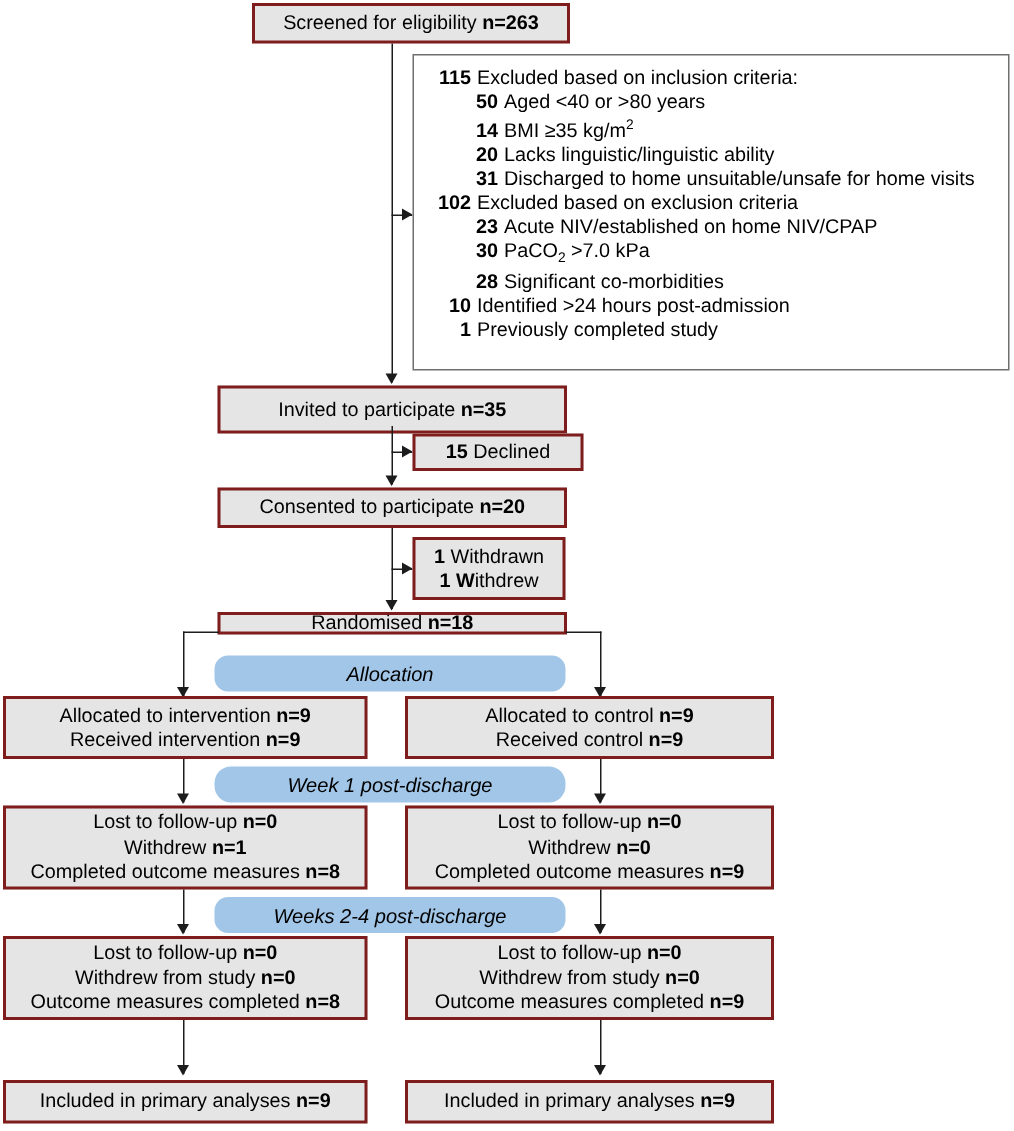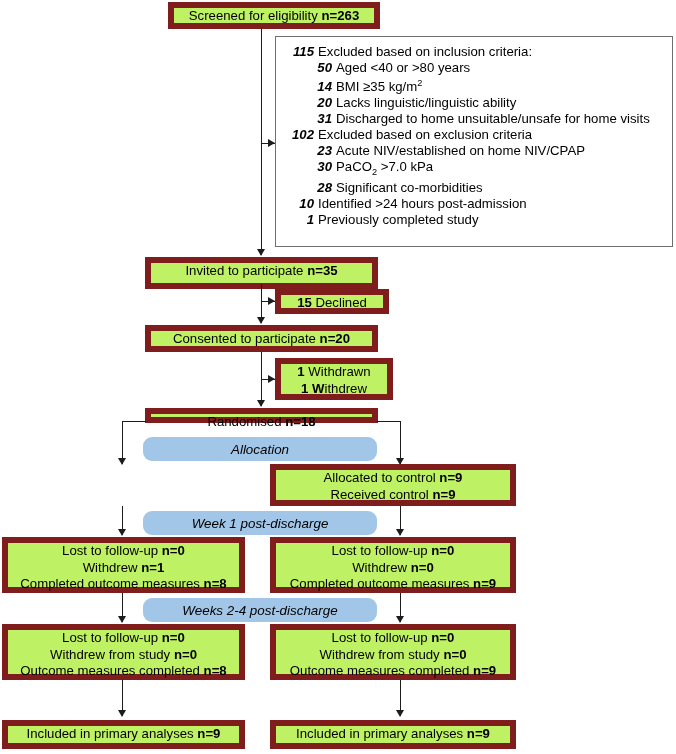--- a/index.html
+++ b/index.html
@@ -7,26 +7,27 @@
     width:676px;height:754px;position:relative;overflow:hidden;
     font-family:"Liberation Sans",sans-serif;
     color:#000;
     -webkit-font-smoothing:antialiased;
   }
   .stage{position:absolute;left:0;top:0;width:676px;height:754px;}
 
   
   .box{
     position:absolute;
-    border:6px solid #7f1d1d;
-    background:#bef264;
+    border:2px solid #7f1d1d;
+    background:#e5e5e5;
     box-sizing:border-box;
     display:flex;
     flex-direction:column;
     align-items:center;
+    justify-content:center;
     font-size:13.2px;
     line-height:16.5px;
     white-space:nowrap;
   }
 
   .ln{display:block;}
   b{font-weight:bold;}
 
   
   .band{
@@ -52,21 +53,20 @@
     line-height:15.9px;
     white-space:nowrap;
   }
   .exclusion .row{display:block;}
   .exclusion .num{
     display:inline-block;
     width:30px;
     text-align:right;
     font-weight:bold;
     margin-right:4px;
-    font-style:italic;
   }
   .exclusion .row.ind .num{width:48px;}
   sup{font-size:9.2px;vertical-align:super;}
   sub{font-size:9.2px;vertical-align:sub;}
 
   
   .vline{position:absolute;width:1px;background:#1c1c1c;}
   .hline{position:absolute;height:1px;background:#1c1c1c;}
   .arrow-d{
     position:absolute;width:0;height:0;
@@ -147,53 +147,57 @@
 
   <div class="box" style="left:145px;top:325px;width:233px;height:27px;">
     <span class="ln"><span>Consented to participate </span><b>n=20</b></span>
   </div>
 
   <div class="vline" style="left:261px;top:352px;height:54px;"></div>
   <div class="arrow-d" style="left:257px;top:400px;"></div>
   <div class="hline" style="left:261px;top:379px;width:14px;"></div>
   <div class="arrow-r" style="left:268px;top:375px;"></div>
 
-  <div class="box" style="left:275px;top:358px;width:118px;height:42px;">
+  <div class="box" style="left:275px;top:358px;width:102px;height:42px;">
     <span class="ln"><b>1</b> <span>Withdrawn</span></span>
     <span class="ln"><b>1</b> <b>W</b><span>ithdrew</span></span>
   </div>
 
   <div class="box" style="left:145px;top:408px;width:233px;height:15px;">
     <span class="ln"><span>Randomised </span><b>n=18</b></span>
   </div>
 
   <div class="hline" style="left:122px;top:421px;width:24px;"></div>
   <div class="vline" style="left:122px;top:421px;height:43px;"></div>
   <div class="arrow-d" style="left:118px;top:458px;"></div>
 
   <div class="hline" style="left:377px;top:421px;width:24px;"></div>
   <div class="vline" style="left:400px;top:421px;height:43px;"></div>
   <div class="arrow-d" style="left:396px;top:458px;"></div>
 
   <div class="band" style="left:143px;top:437px;width:234px;height:24px;">
     <span>Allocation</span>
   </div>
 
+  <div class="box" style="left:2px;top:464px;width:243px;height:42px;">
+    <span class="ln"><span>Allocated to intervention </span><b>n=9</b></span>
+    <span class="ln"><span>Received intervention </span><b>n=9</b></span>
+  </div>
 
   <div class="box" style="left:270px;top:464px;width:246px;height:42px;">
     <span class="ln"><span>Allocated to control </span><b>n=9</b></span>
     <span class="ln"><span>Received control </span><b>n=9</b></span>
   </div>
 
   <div class="vline" style="left:122px;top:506px;height:29px;"></div>
   <div class="arrow-d" style="left:118px;top:529px;"></div>
   <div class="vline" style="left:400px;top:506px;height:29px;"></div>
   <div class="arrow-d" style="left:396px;top:529px;"></div>
 
-  <div class="band" style="left:143px;top:511px;width:234px;height:24px;">
+  <div class="band" style="left:143px;top:511px;width:234px;height:24px;border-radius:11px;">
     <span>Week 1 post-discharge</span>
   </div>
 
   <div class="box" style="left:2px;top:537px;width:243px;height:56px;">
     <span class="ln"><span>Lost to follow-up </span><b>n=0</b></span>
     <span class="ln"><span>Withdrew </span><b>n=1</b></span>
     <span class="ln"><span>Completed outcome measures </span><b>n=8</b></span>
   </div>
 
   <div class="box" style="left:270px;top:537px;width:246px;height:56px;">

